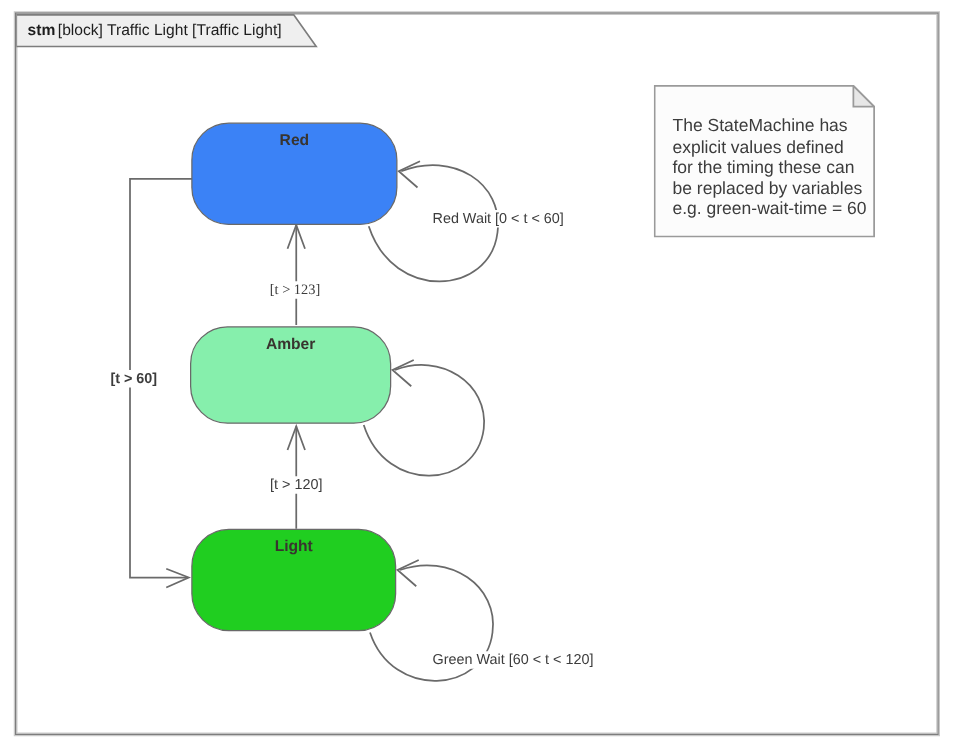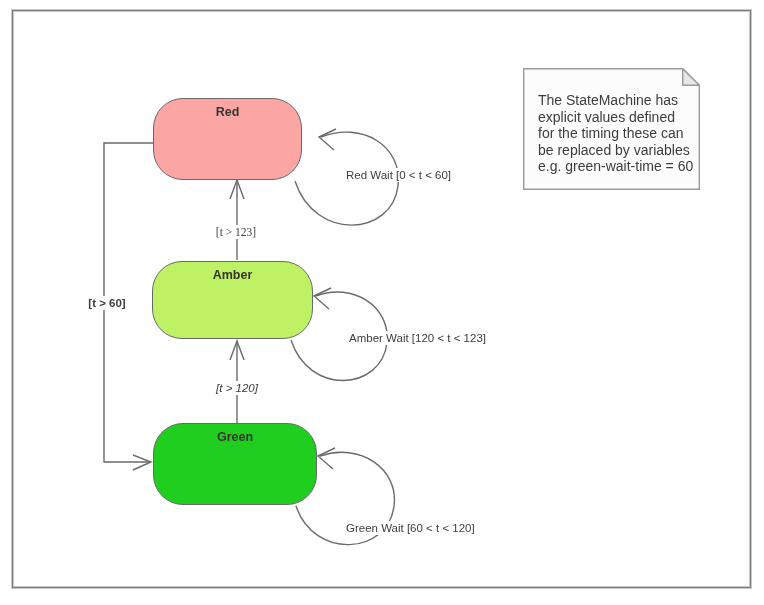--- a/index.html
+++ b/index.html
@@ -102,20 +102,29 @@
     color: #3c3c3c;
   }
 </style>
 </head>
 <body>
 
 <div class="stage">
 
   <div class="frame"></div>
 
+  <div class="frame-tab">
+    <svg width="242" height="27">
+      <polygon points="0,0.8 222,0.8 240,26.2 0,26.2" fill="#efefef" stroke="#7d7d7d" stroke-width="1.4"></polygon>
+    </svg>
+    <div class="frame-tab-text">
+      <span class="kw">stm</span>
+      <span>[block] Traffic Light [Traffic Light]</span>
+    </div>
+  </div>
 
   <svg class="connectors" viewBox="0 0 764 605">
 
     <g>
       <line x1="237" y1="260" x2="237" y2="180"></line>
       <polyline points="230,199 237,180 244,199"></polyline>
     </g>
 
     <g>
       <line x1="237" y1="423" x2="237" y2="341"></line>
@@ -136,41 +145,40 @@
       <path d="M 291,340 C 309,396 381,391 387,343 C 391,306 352,282 316,296"></path>
       <polyline points="331,288 314,296 329,309"></polyline>
     </g>
 
     <g>
       <path d="M 296,506 C 314,560 388,555 394,506 C 399,469 360,442 320,456"></path>
       <polyline points="335,448 318,456 333,469"></polyline>
     </g>
   </svg>
 
-  <div class="state" style="left: 153px; top: 98px; width: 149px; height: 82px; background: #fca5a5;">
+  <div class="state" style="left: 153px; top: 98px; width: 165px; height: 82px; background: #3b82f6;">
     <div class="state-label">Red</div>
   </div>
 
-  <div class="state" style="left: 152px; top: 261px; width: 161px; height: 78px; background: #bef264;">
+  <div class="state" style="left: 152px; top: 261px; width: 161px; height: 78px; background: #86efac;">
     <div class="state-label">Amber</div>
   </div>
 
   <div class="state" style="left: 153px; top: 423px; width: 164px; height: 82px; background: rgb(32, 206, 32);">
-    <div class="state-label">Green</div>
+    <div class="state-label">Light</div>
   </div>
 
   <div class="tlabel" style="left:236px; top:232px;font-family:Liberation Serif, serif;">[t &gt; 123]</div>
 
-  <div class="tlabel" style="left:237px; top:388px;font-style:italic;">[t &gt; 120]</div>
+  <div class="tlabel" style="left:237px; top:388px;">[t &gt; 120]</div>
 
   <div class="tlabel" style="left:107px; top:303px;font-weight:bold;">[t &gt; 60]</div>
 
   <div class="tlabel left-anchor" style="left:344px; top:175px;">Red Wait [0 &lt; t &lt; 60]</div>
 
-  <div class="tlabel left-anchor" style="left:347px; top:338px;">Amber Wait [120 &lt; t &lt; 123]</div>
 
   <div class="tlabel left-anchor" style="left:344px; top:528px;">Green Wait [60 &lt; t &lt; 120]</div>
 
   <div class="note">
     <svg width="177" height="122">
       <path d="M 0.7,0.7 L 159.7,0.7 L 176.3,17.3 L 176.3,121.3 L 0.7,121.3 Z" fill="#fcfcfc" stroke="#9a9a9a" stroke-width="1.4"></path>
       <path d="M 159.7,0.7 L 159.7,17.3 L 176.3,17.3 Z" fill="#e7e7e7" stroke="#9a9a9a" stroke-width="1.4"></path>
     </svg>
     <div class="note-text">The StateMachine has explicit values defined for the timing these can be replaced by variables e.g. green-wait-time = 60</div>
   </div>

